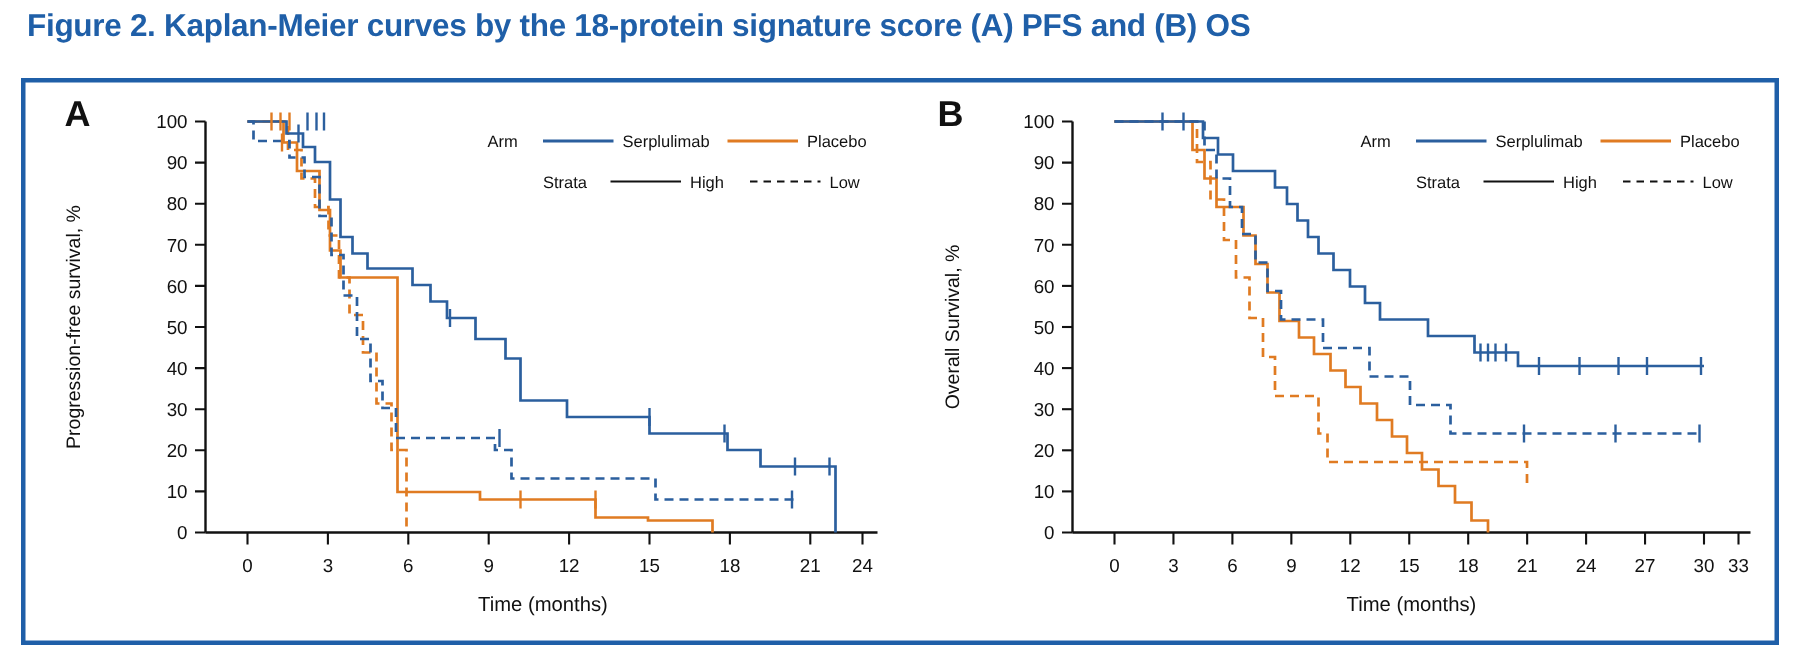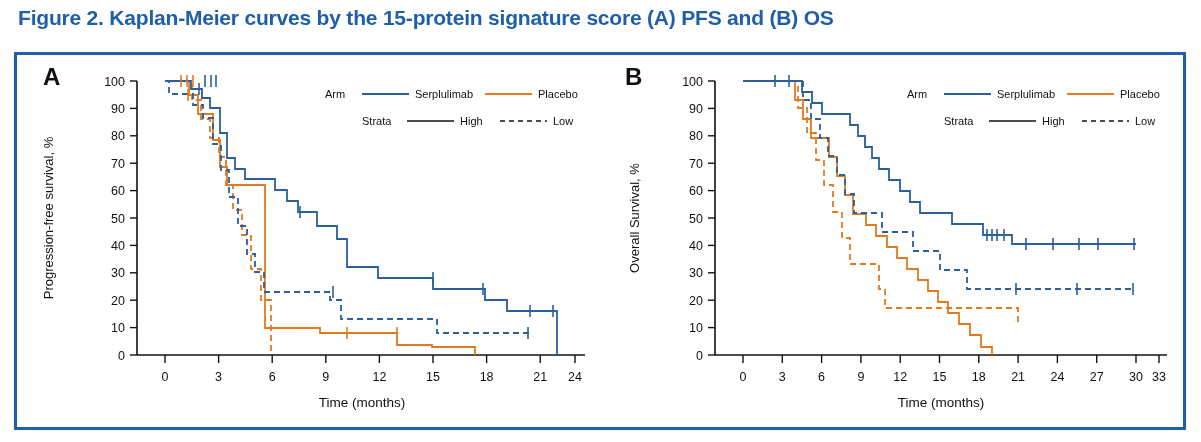--- a/index.html
+++ b/index.html
@@ -58,21 +58,21 @@
     position: absolute;
     left: 0;
     top: 0;
   }
 </style>
 </head>
 <body>
 
 <div id="root">
 
-  <div class="fig-title" style="color: rgb(31, 95, 168);">Figure 2. Kaplan-Meier curves by the 15-protein signature score (A) PFS and (B) OS</div>
+  <div class="fig-title" style="color: rgb(31, 95, 168);">Figure 2. Kaplan-Meier curves by the 18-protein signature score (A) PFS and (B) OS</div>
 
   <div class="panel-frame" style="border-color: rgb(31, 95, 168);">
 
     <div class="panel a">
       <div class="panel-letter">A</div>
 
       <svg class="plot-svg" width="590" height="372" viewBox="0 0 590 372">
 
         <line x1="120" y1="26" x2="120" y2="300" stroke="#111" stroke-width="1.6"></line>
         <line x1="120" y1="300" x2="568" y2="300" stroke="#111" stroke-width="1.6"></line>

